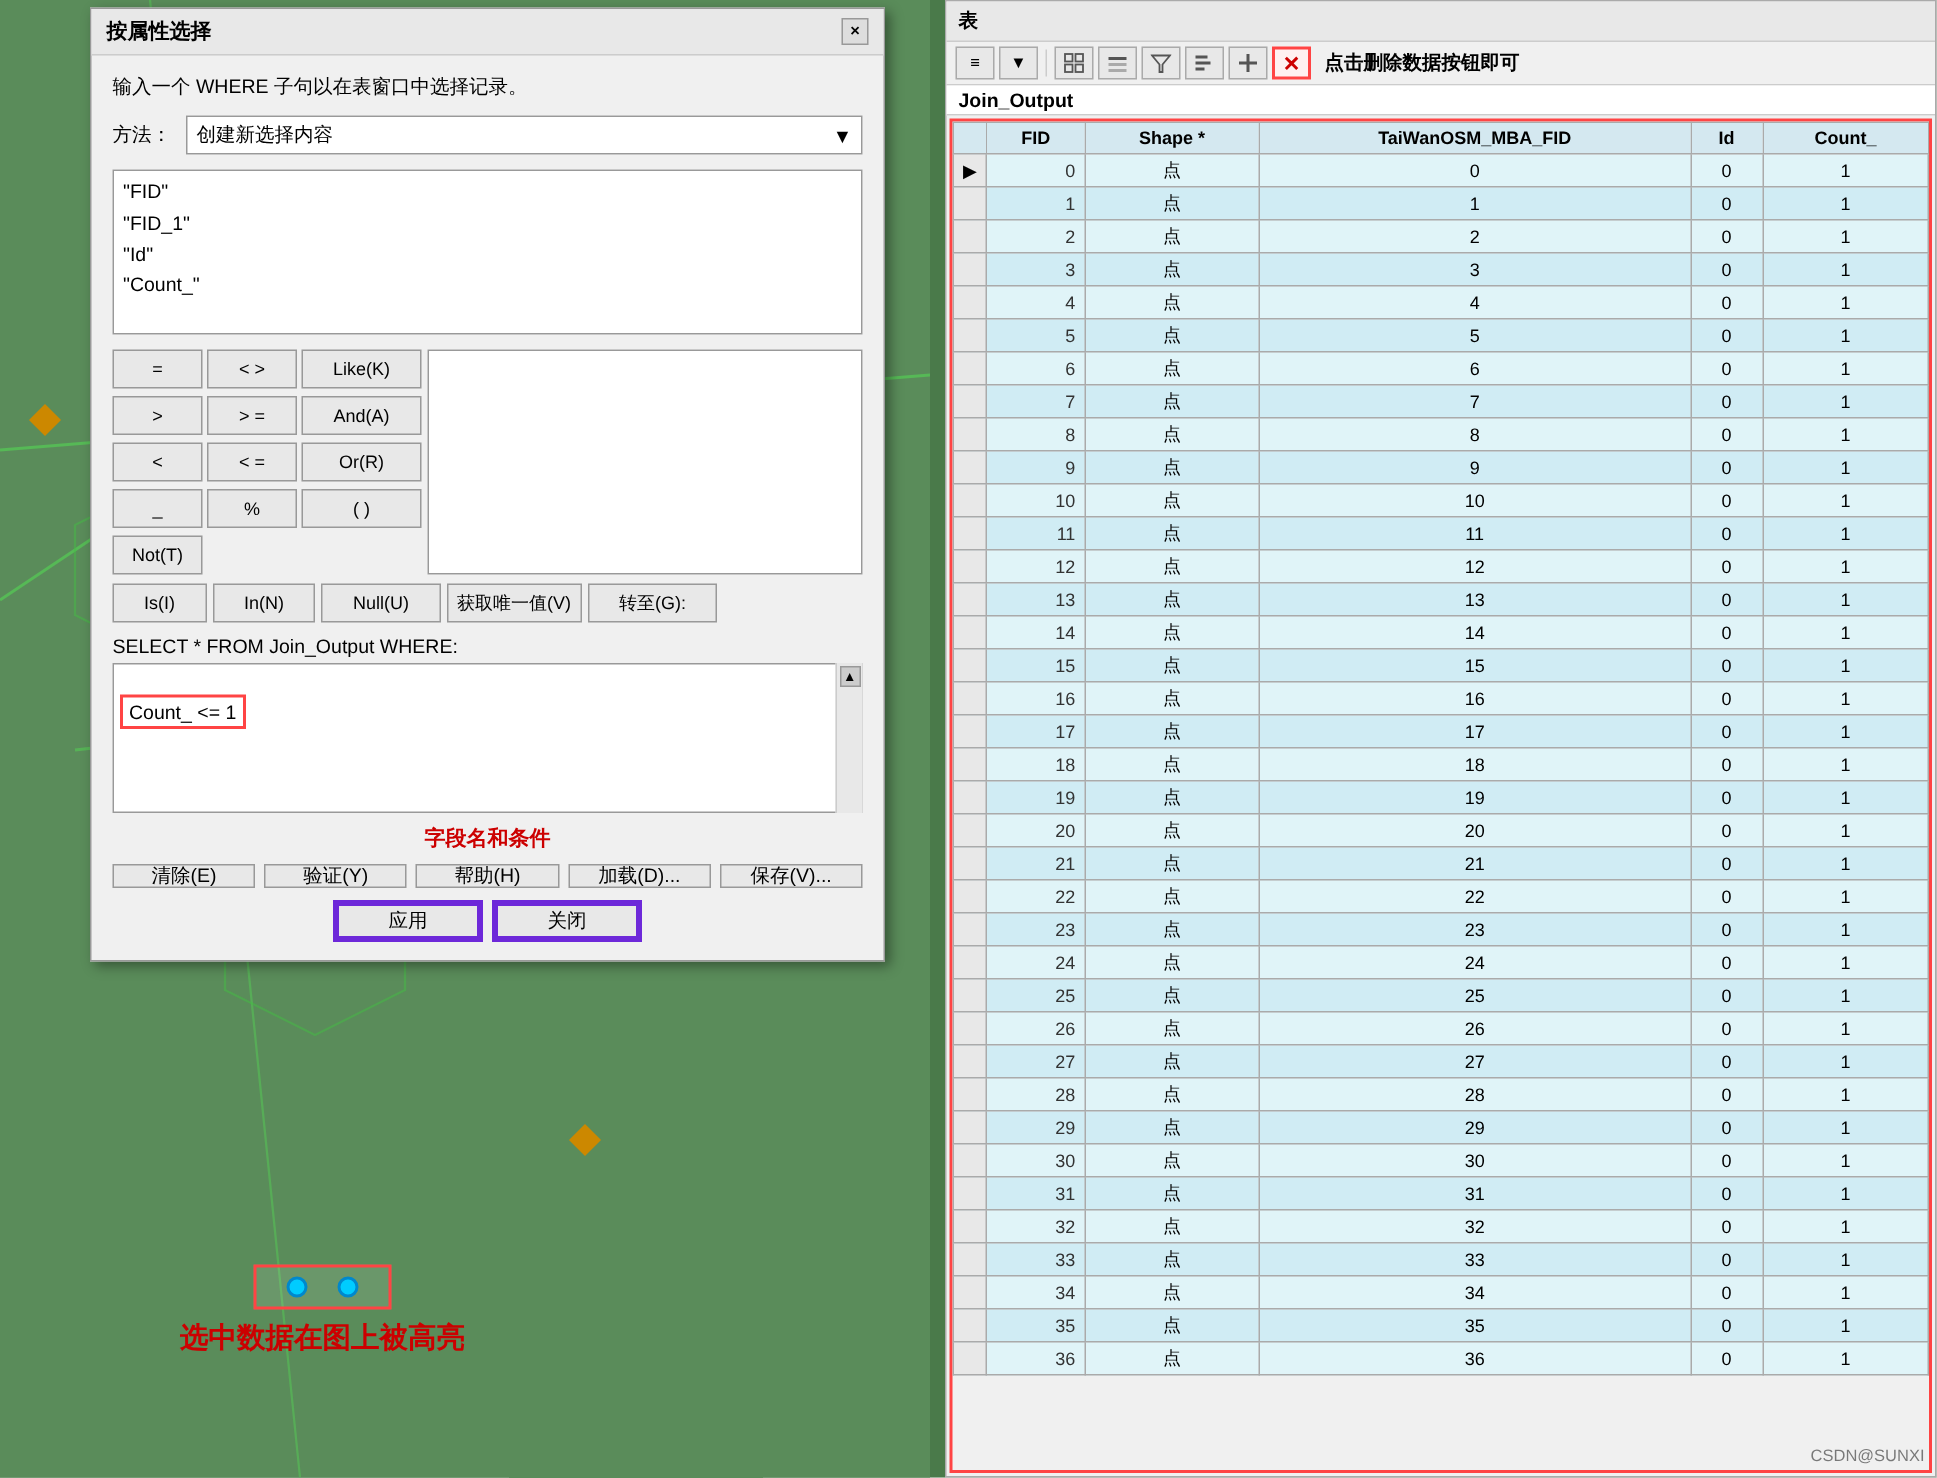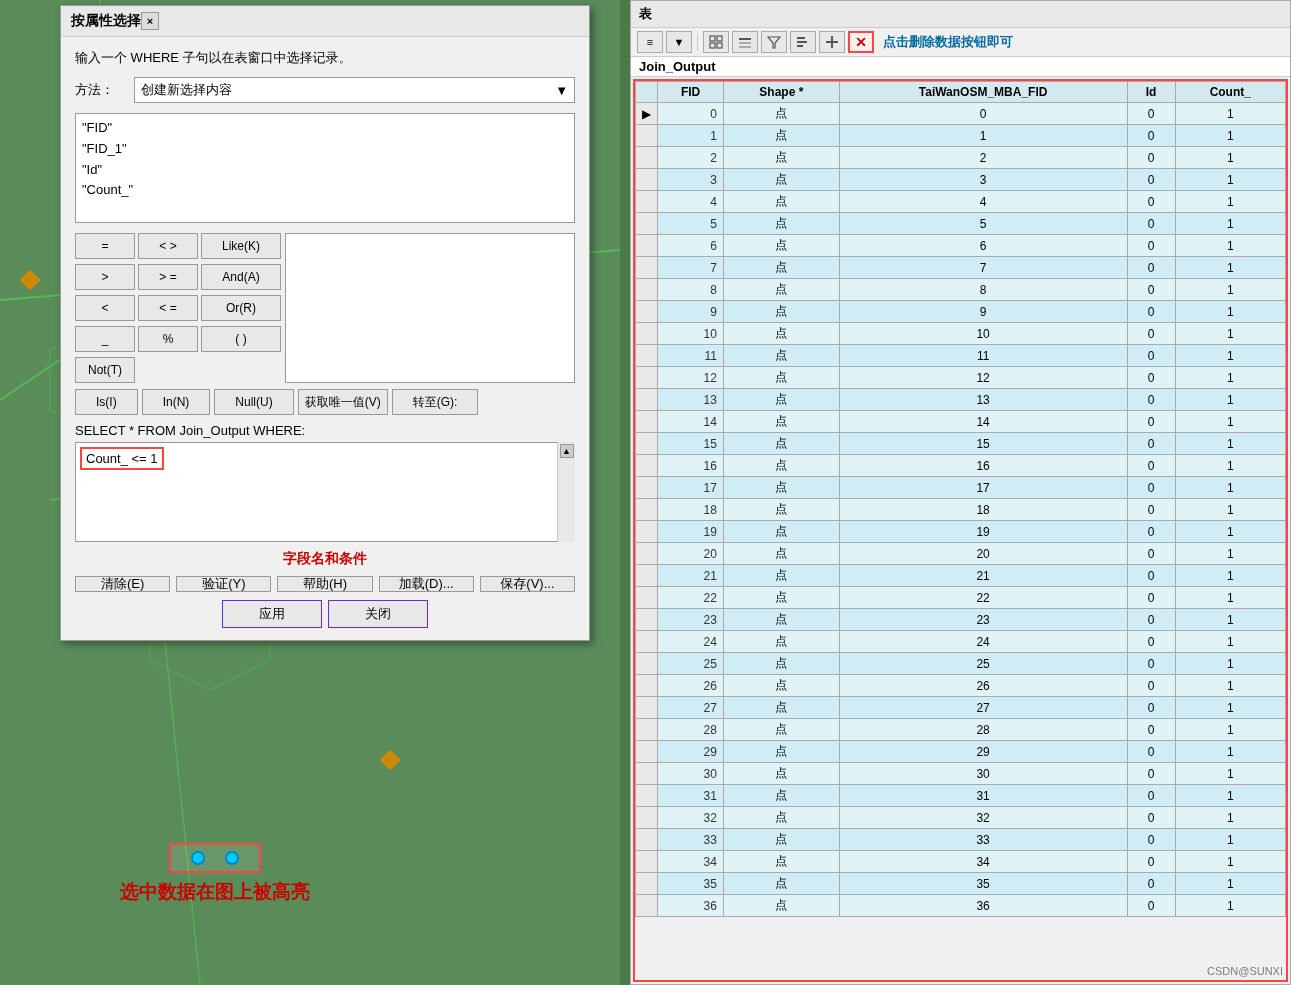--- a/index.html
+++ b/index.html
@@ -41,20 +41,21 @@
       border: 1px solid #999;
       box-shadow: 3px 3px 8px rgba(0,0,0,0.4);
       z-index: 10;
     }
 
     .dialog-titlebar {
       background: #e8e8e8;
       border-bottom: 1px solid #ccc;
       padding: 6px 10px;
       display: flex;
+      justify-content: space-between;
       align-items: center;
       font-size: 14px;
       font-weight: bold;
     }
 
     .dialog-close-btn {
       width: 18px;
       height: 18px;
       background: #ddd;
       border: 1px solid #999;
@@ -71,21 +72,21 @@
 
     .dialog-description {
       font-size: 13px;
       margin-bottom: 10px;
     }
 
     .method-row {
       display: flex;
       align-items: center;
       margin-bottom: 10px;
-      gap: 20px;
+      gap: 10px;
     }
 
     .method-label {
       font-size: 13px;
       white-space: nowrap;
     }
 
     .method-select {
       flex: 1;
       height: 26px;
@@ -146,21 +147,21 @@
 
     .sql-input-area {
       position: relative;
       margin-bottom: 4px;
     }
 
     .sql-query-box {
       border: 1px solid #999;
       background: white;
       height: 100px;
-      padding: 4px 20px 4px 4px;
+      padding: 20px 20px 4px 4px;
       font-size: 13px;
       overflow-y: auto;
     }
 
     .sql-query-box .query-text {
       display: inline-block;
       border: 2px solid #ff4444;
       padding: 2px 4px;
       background: white;
     }
@@ -219,21 +220,21 @@
 
     .dialog-bottom-row {
       display: flex;
       gap: 6px;
       justify-content: center;
     }
 
     .dialog-bottom-btn {
       width: 100px;
       height: 28px;
-      border: 1px solid #6d28d9;
+      border: 4px solid #6d28d9;
       background: #e8e8e8;
       cursor: pointer;
       font-size: 13px;
       display: flex;
       align-items: center;
       justify-content: center;
     }
 
     .annotation-highlight {
       position: absolute;
@@ -568,21 +569,21 @@
     </div>
     <div class="tb-btn">
       <svg width="14" height="14" viewBox="0 0 14 14">
         <rect x="6" y="1" width="2" height="12" fill="#555"></rect>
         <rect x="1" y="6" width="12" height="2" fill="#555"></rect>
       </svg>
     </div>
     <div class="tb-btn-delete">
       <span style="font-size:14px;">✕</span>
     </div>
-    <span style="margin-left: 6px; color: #0369a1; font-weight: bold; font-size: 13px;">点击删除数据按钮即可</span>
+    <span style="margin-left: 6px; color: #000000; font-weight: bold; font-size: 13px;">点击删除数据按钮即可</span>
   </div>
 
   <div class="table-name-bar">
     <span>Join_Output</span>
   </div>
 
   <div class="data-table-wrapper">
     <table class="data-table">
       <thead>
         <tr>

